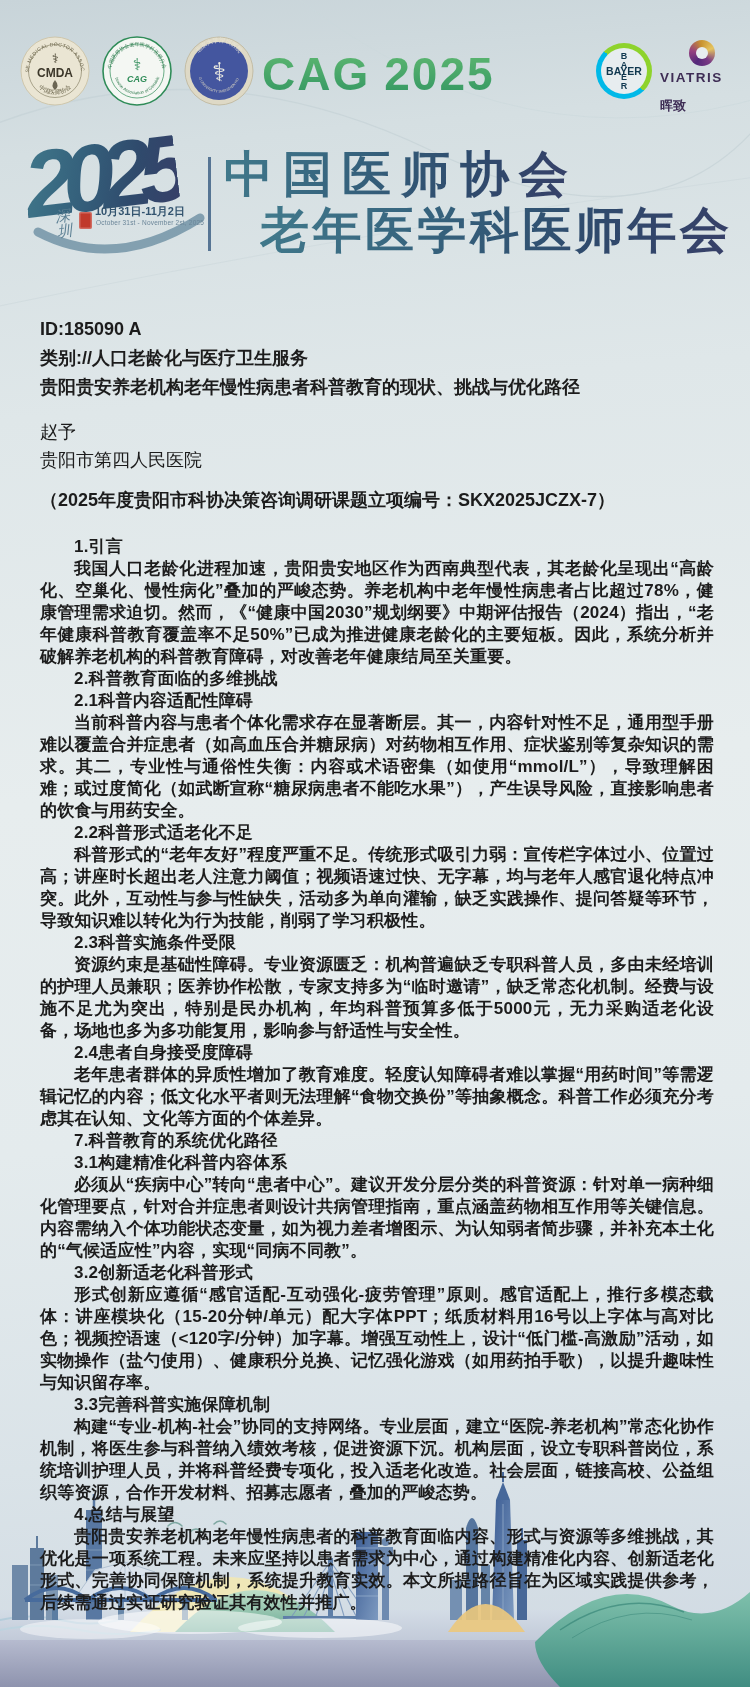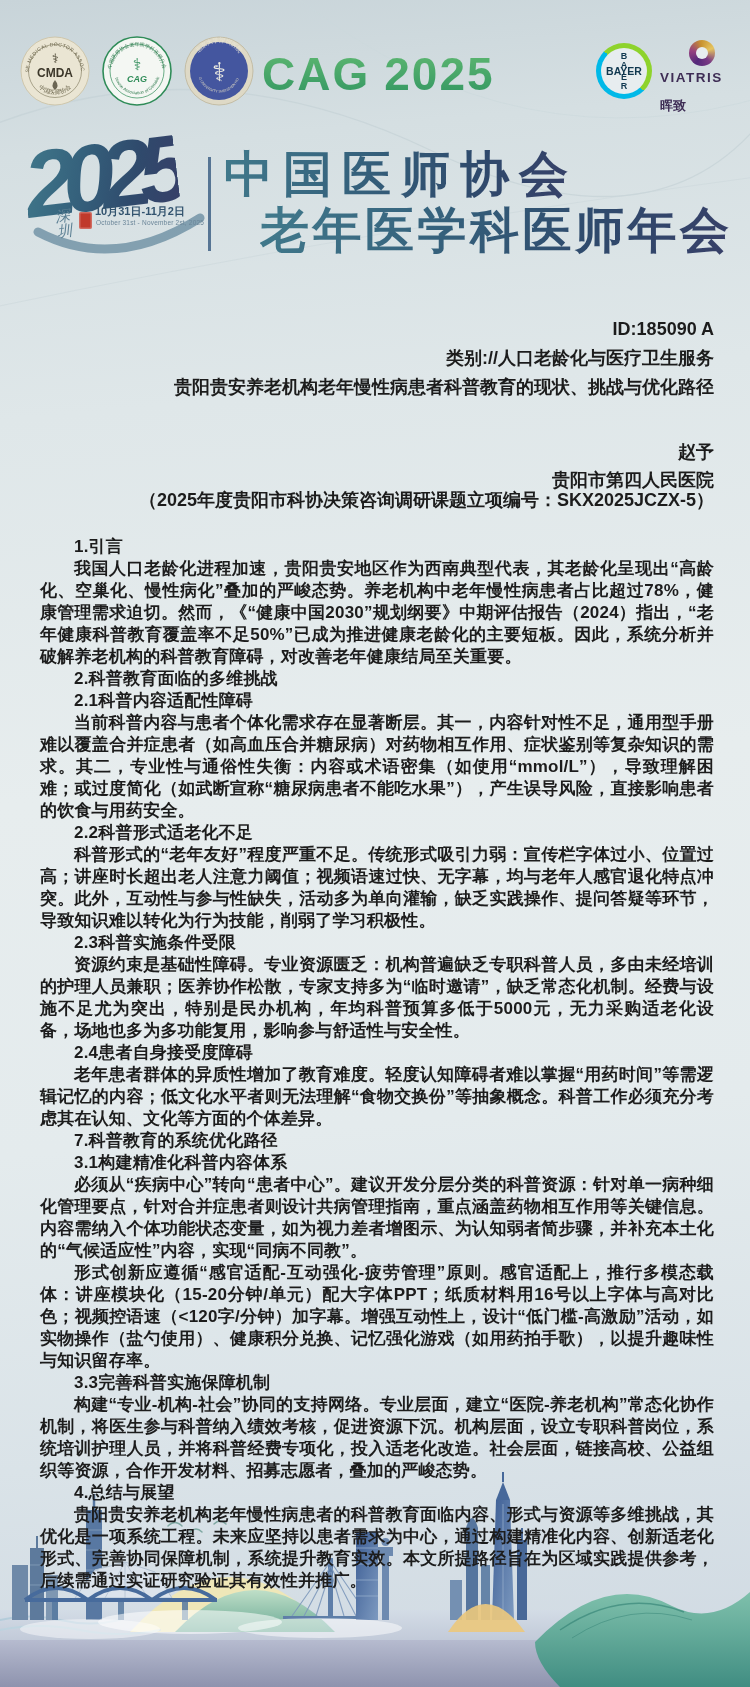--- a/index.html
+++ b/index.html
@@ -51,23 +51,23 @@
   .red-seal { position:absolute; left:79px; top:212px; width:13px; height:17px;
     background:var(--seal-red,#c03a2c); border-radius:2px;
     box-shadow:inset 0 0 0 1.5px rgba(255,255,255,.25); }
   .date-cn { position:absolute; left:95px; top:204px; font-size:11px; font-weight:700; color:#33546f; }
   .date-en { position:absolute; left:96px; top:219px; font-size:6.5px; color:#6b8699; letter-spacing:.2px; }
   .banner-divider { position:absolute; left:208px; top:157px; width:3px; height:94px; background:#3f6186; opacity:.85; }
   .title-l1 { position:absolute; left:224px; top:142px; font-size:49px; font-weight:900; letter-spacing:10px; white-space:nowrap; }
   .title-l2 { position:absolute; left:224px; top:198px; font-size:49px; font-weight:700; letter-spacing:3.5px; white-space:nowrap;margin-left:36px; }
 
   
-  .doc-meta, .doc-author, .doc-note, .doc-body { position:absolute; left:40px; width:674px; color:var(--body-text,#1c1c1c); z-index:2;text-align:right; }
+  .doc-meta, .doc-author, .doc-note, .doc-body { position:absolute; left:40px; width:674px; color:var(--body-text,#1c1c1c); z-index:2; }
   .doc-meta { top:315px; font-size:18px; font-weight:700; line-height:29px; }
-  .doc-author { top:438px; font-size:18px; font-weight:700; line-height:28px; }
+  .doc-author { top:418px; font-size:18px; font-weight:400; line-height:28px; }
   .doc-note { top:488px; font-size:18px; font-weight:700; }
   .doc-body { top:536px; font-size:17px; font-weight:600; line-height:22px;
     text-align:justify; letter-spacing:.2px; }
   .doc-body p { text-indent:2em; margin:0; }
 
   
   .skyline { position:absolute; left:0; top:1470px; width:750px; height:217px; z-index:1; }
 </style>
 </head>
 <body>
@@ -157,36 +157,37 @@
 
   <div class="doc-meta">
     <div>ID:185090 A</div>
     <div>类别://人口老龄化与医疗卫生服务</div>
     <div>贵阳贵安养老机构老年慢性病患者科普教育的现状、挑战与优化路径</div>
   </div>
   <div class="doc-author">
     <div>赵予</div>
     <div>贵阳市第四人民医院</div>
   </div>
-  <div class="doc-note">（2025年度贵阳市科协决策咨询调研课题立项编号：SKX2025JCZX-5）</div>
+  <div class="doc-note">（2025年度贵阳市科协决策咨询调研课题立项编号：SKX2025JCZX-7）</div>
   <div class="doc-body">
       <p>1.引言</p>
       <p>我国人口老龄化进程加速，贵阳贵安地区作为西南典型代表，其老龄化呈现出“高龄化、空巢化、慢性病化”叠加的严峻态势。养老机构中老年慢性病患者占比超过78%，健康管理需求迫切。然而，《“健康中国2030”规划纲要》中期评估报告（2024）指出，“老年健康科普教育覆盖率不足50%”已成为推进健康老龄化的主要短板。因此，系统分析并破解养老机构的科普教育障碍，对改善老年健康结局至关重要。</p>
       <p>2.科普教育面临的多维挑战</p>
       <p>2.1科普内容适配性障碍</p>
       <p>当前科普内容与患者个体化需求存在显著断层。其一，内容针对性不足，通用型手册难以覆盖合并症患者（如高血压合并糖尿病）对药物相互作用、症状鉴别等复杂知识的需求。其二，专业性与通俗性失衡：内容或术语密集（如使用“mmol/L”），导致理解困难；或过度简化（如武断宣称“糖尿病患者不能吃水果”），产生误导风险，直接影响患者的饮食与用药安全。</p>
       <p>2.2科普形式适老化不足</p>
       <p>科普形式的“老年友好”程度严重不足。传统形式吸引力弱：宣传栏字体过小、位置过高；讲座时长超出老人注意力阈值；视频语速过快、无字幕，均与老年人感官退化特点冲突。此外，互动性与参与性缺失，活动多为单向灌输，缺乏实践操作、提问答疑等环节，导致知识难以转化为行为技能，削弱了学习积极性。</p>
       <p>2.3科普实施条件受限</p>
       <p>资源约束是基础性障碍。专业资源匮乏：机构普遍缺乏专职科普人员，多由未经培训的护理人员兼职；医养协作松散，专家支持多为“临时邀请”，缺乏常态化机制。经费与设施不足尤为突出，特别是民办机构，年均科普预算多低于5000元，无力采购适老化设备，场地也多为多功能复用，影响参与舒适性与安全性。</p>
       <p>2.4患者自身接受度障碍</p>
       <p>老年患者群体的异质性增加了教育难度。轻度认知障碍者难以掌握“用药时间”等需逻辑记忆的内容；低文化水平者则无法理解“食物交换份”等抽象概念。科普工作必须充分考虑其在认知、文化等方面的个体差异。</p>
       <p>7.科普教育的系统优化路径</p>
       <p>3.1构建精准化科普内容体系</p>
       <p>必须从“疾病中心”转向“患者中心”。建议开发分层分类的科普资源：针对单一病种细化管理要点，针对合并症患者则设计共病管理指南，重点涵盖药物相互作用等关键信息。内容需纳入个体功能状态变量，如为视力差者增图示、为认知弱者简步骤，并补充本土化的“气候适应性”内容，实现“同病不同教”。</p>
+      <p>3.2创新适老化科普形式</p>
       <p>形式创新应遵循“感官适配-互动强化-疲劳管理”原则。感官适配上，推行多模态载体：讲座模块化（15-20分钟/单元）配大字体PPT；纸质材料用16号以上字体与高对比色；视频控语速（&lt;120字/分钟）加字幕。增强互动性上，设计“低门槛-高激励”活动，如实物操作（盐勺使用）、健康积分兑换、记忆强化游戏（如用药拍手歌），以提升趣味性与知识留存率。</p>
       <p>3.3完善科普实施保障机制</p>
       <p>构建“专业-机构-社会”协同的支持网络。专业层面，建立“医院-养老机构”常态化协作机制，将医生参与科普纳入绩效考核，促进资源下沉。机构层面，设立专职科普岗位，系统培训护理人员，并将科普经费专项化，投入适老化改造。社会层面，链接高校、公益组织等资源，合作开发材料、招募志愿者，叠加的严峻态势。</p>
       <p>4.总结与展望</p>
       <p>贵阳贵安养老机构老年慢性病患者的科普教育面临内容、形式与资源等多维挑战，其优化是一项系统工程。未来应坚持以患者需求为中心，通过构建精准化内容、创新适老化形式、完善协同保障机制，系统提升教育实效。本文所提路径旨在为区域实践提供参考，后续需通过实证研究验证其有效性并推广。</p>
     </div>
 
   <svg class="skyline" viewBox="0 0 750 217">
     <defs>
       <linearGradient id="gP" x1="0" y1="0" x2="0" y2="1">

